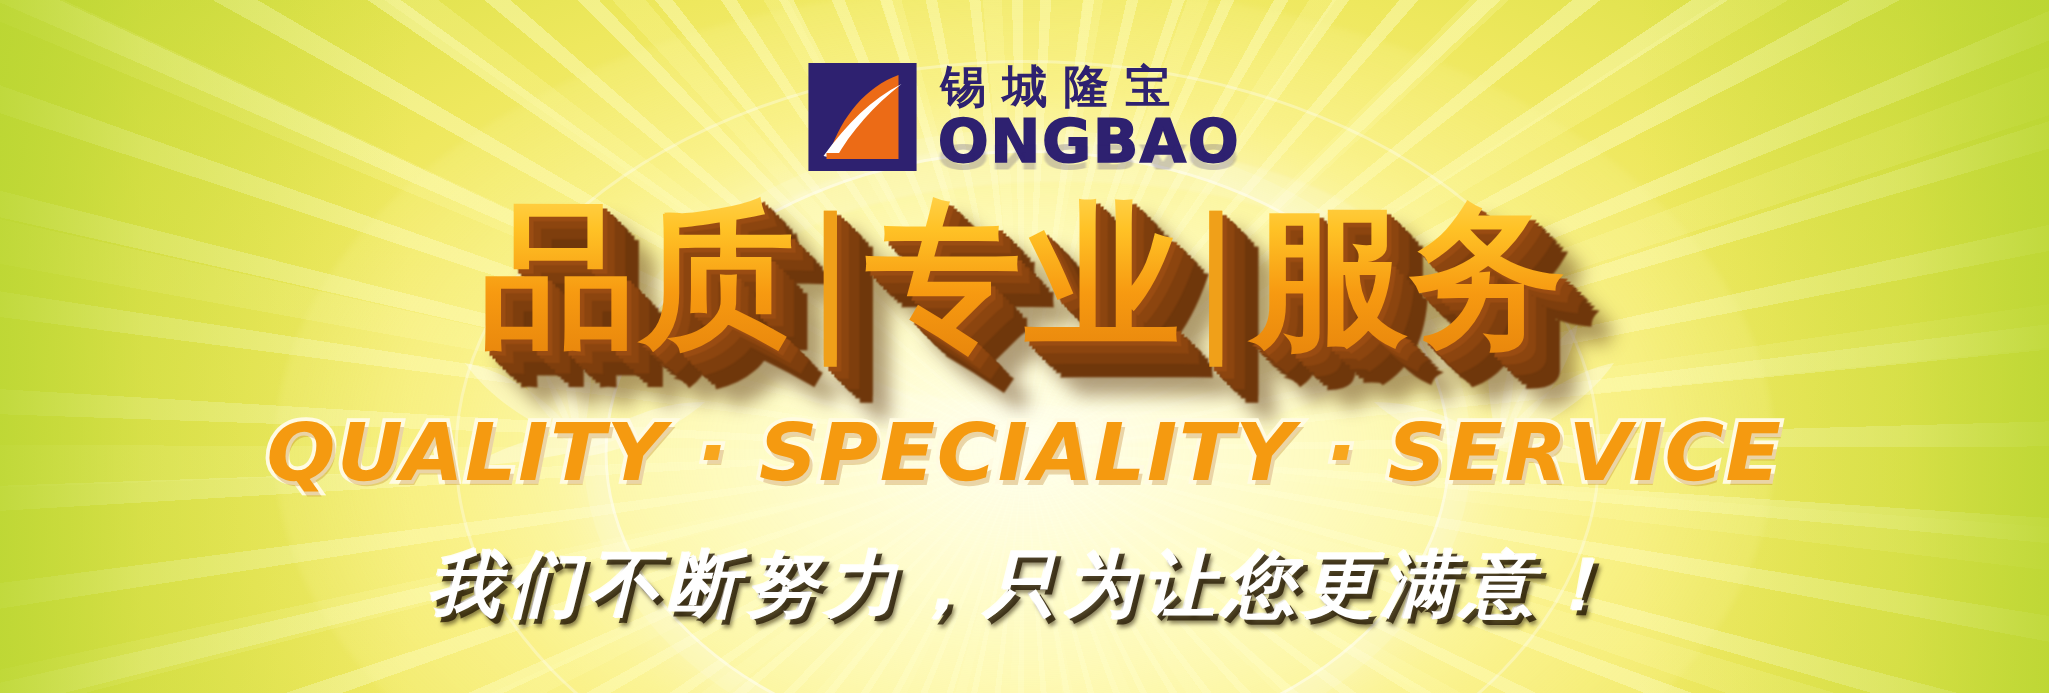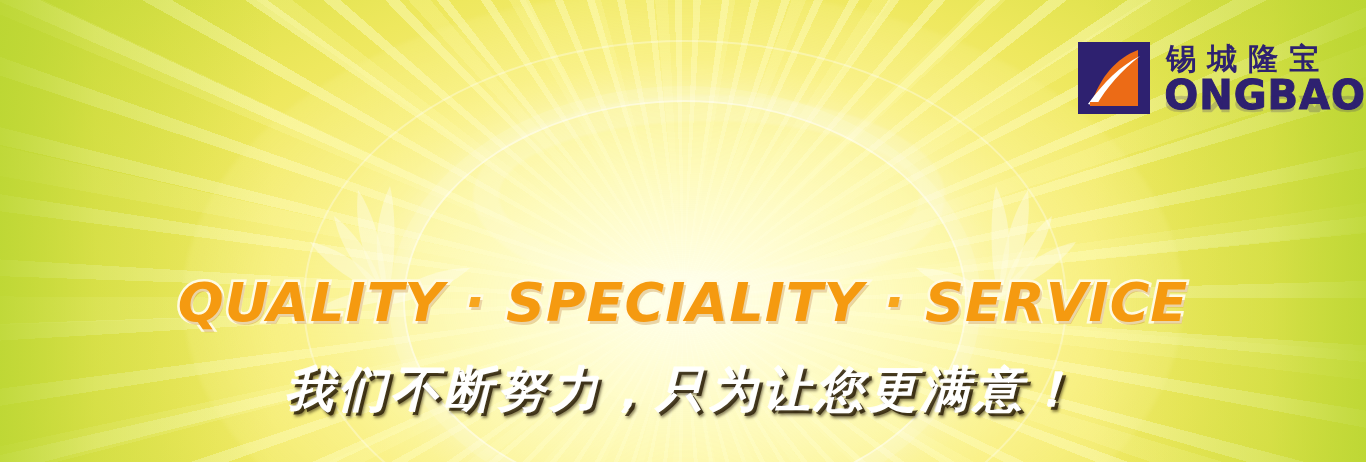--- a/index.html
+++ b/index.html
@@ -108,21 +108,21 @@
     position:absolute;left:50%;top:95px;margin-left:-210px;
     width:420px;height:150px;
     border-radius:50%;
     border:26px solid rgba(255,255,255,.14);
     filter:blur(1px);
   }
 
   
   .logo-row{
     position:absolute;left:0;right:0;top:42px;
-    display:flex;justify-content:flex-end;align-items:flex-start;
+    display:flex;justify-content:center;align-items:flex-start;
     gap:14px;
   }
   .logo-mark{
     position:relative;
     width:72px;height:72px;
     background:#2e2170;
     overflow:hidden;
     flex:0 0 auto;
   }
   .logo-mark .sail{position:absolute;left:0;top:0;width:72px;height:72px;}
@@ -261,20 +261,23 @@
     </div>
     <div class="logo-words">
       <div class="logo-cn">锡城隆宝</div>
       <div class="logo-en">ONGBAO</div>
       <div class="logo-reflection">
         <div class="logo-en">ONGBAO</div>
       </div>
     </div>
   </div>
 
+  <div class="headline">
+    <span>品质</span><span class="bar">|</span><span>专业</span><span class="bar">|</span><span>服务</span>
+  </div>
 
   <div class="english">
     <span>QUALITY</span>
     <span class="dot">·</span>
     <span>SPECIALITY</span>
     <span class="dot">·</span>
     <span>SERVICE</span>
   </div>
 
   <div class="tagline">我们不断努力，只为让您更满意！</div>

